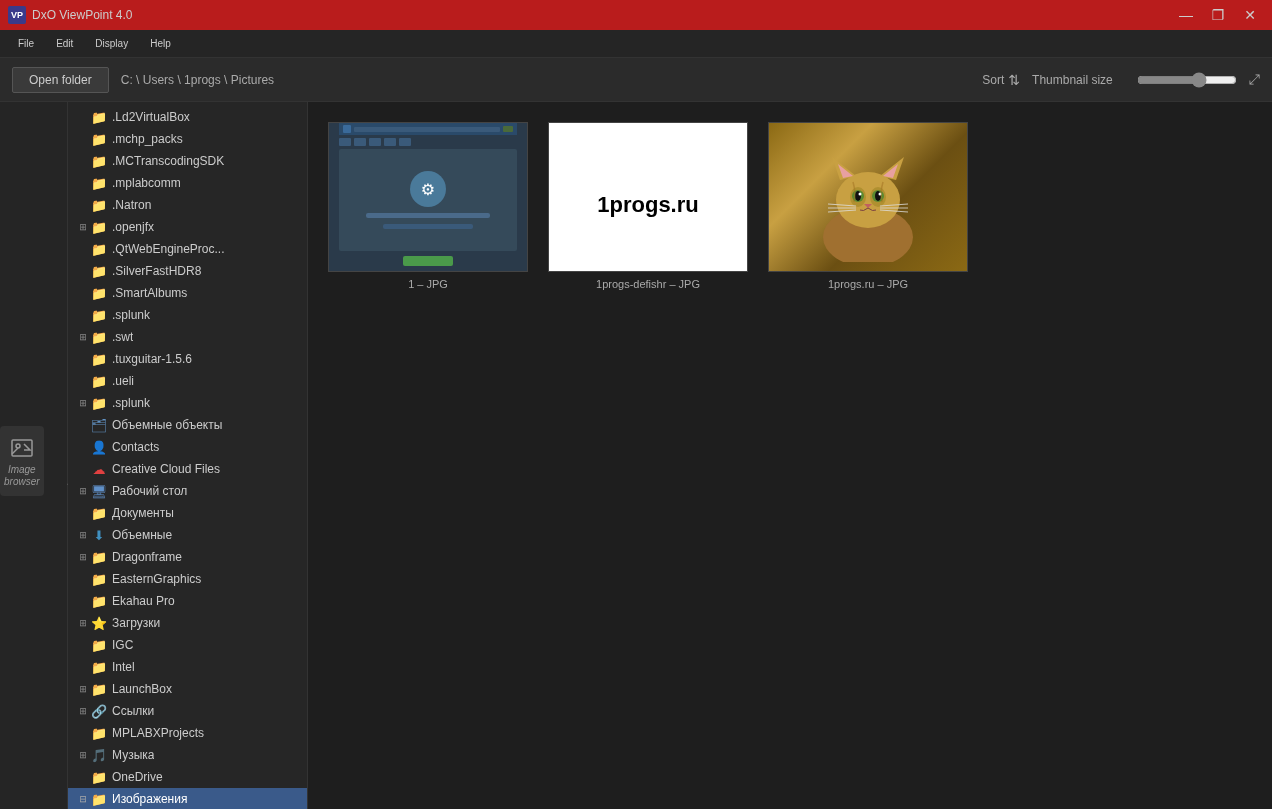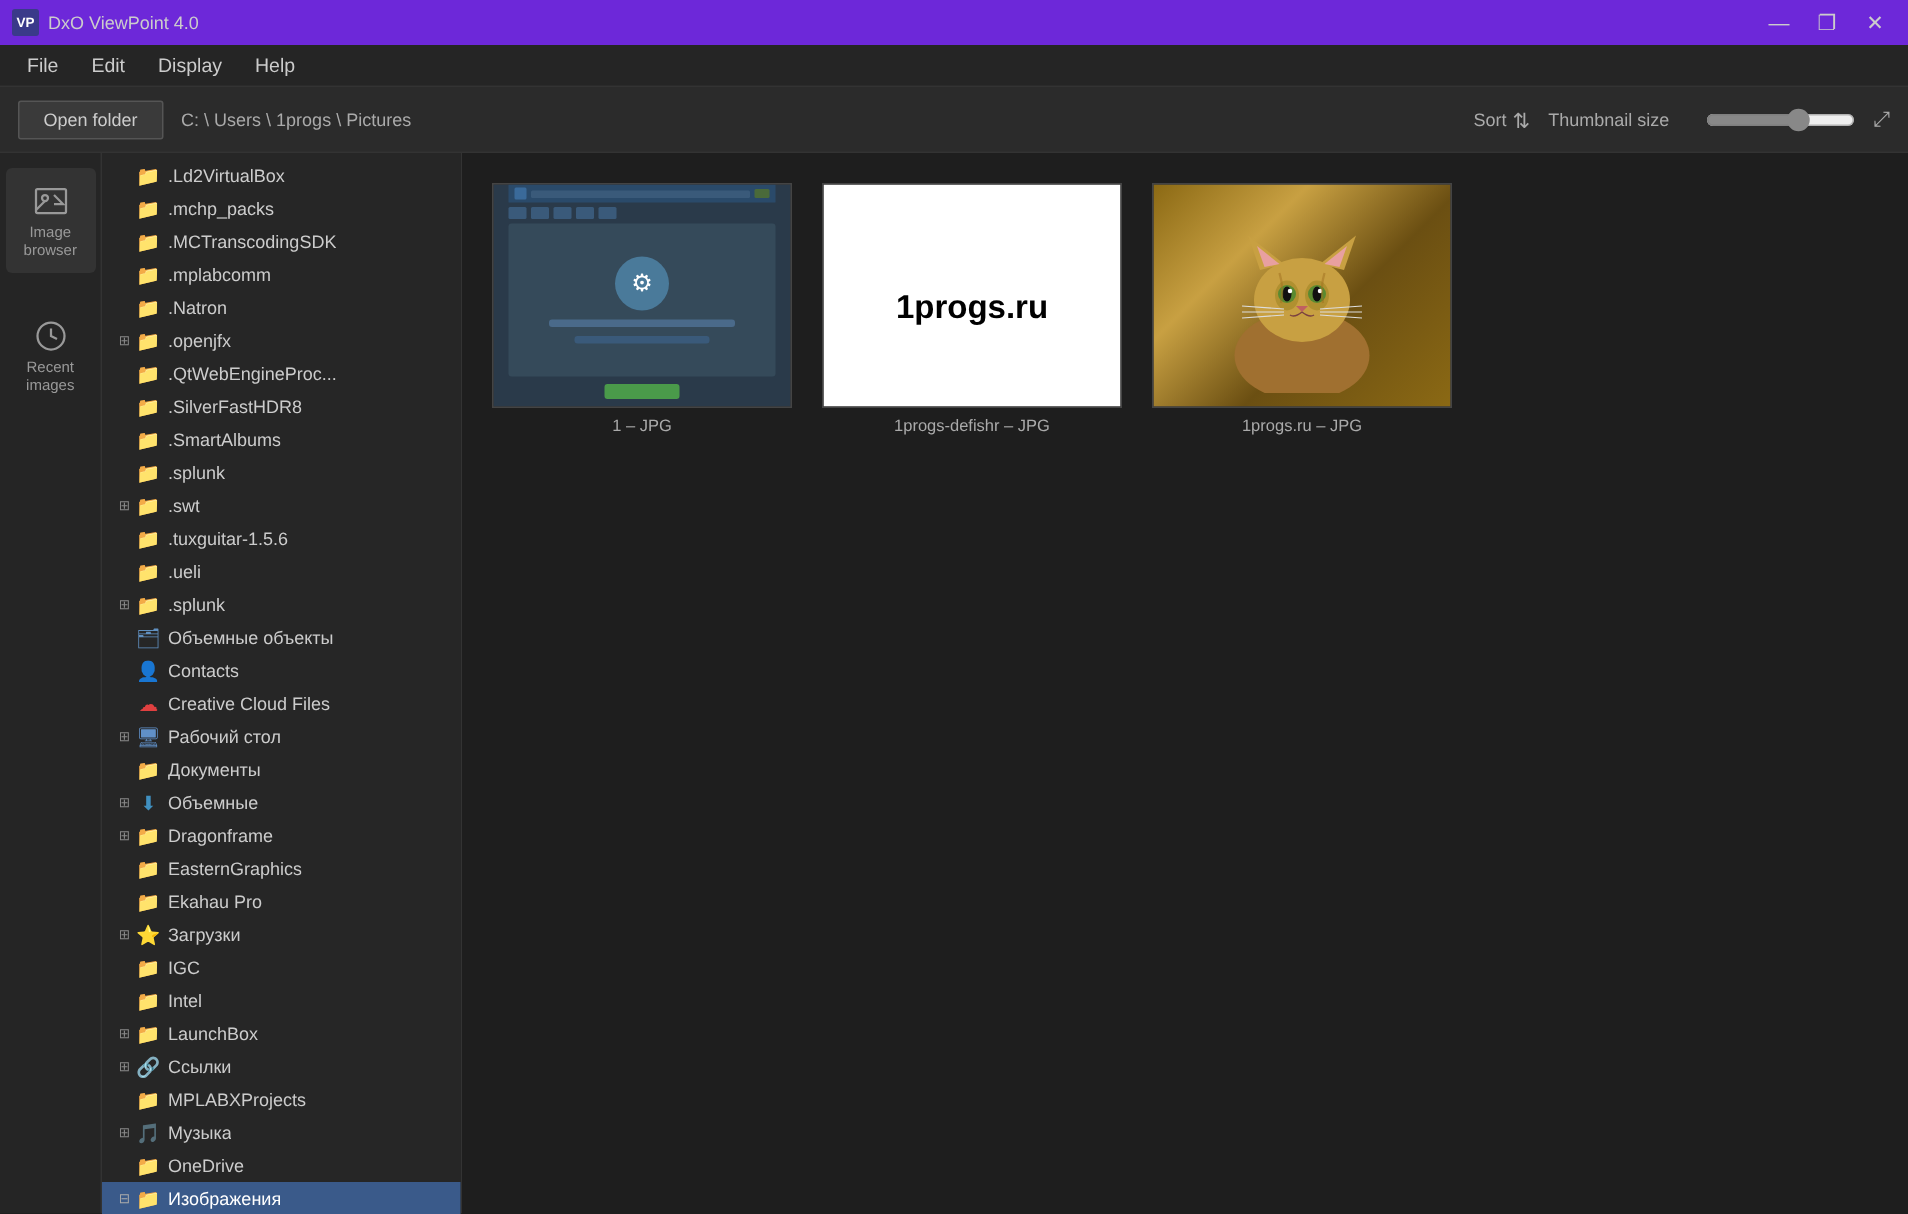--- a/index.html
+++ b/index.html
@@ -10,21 +10,21 @@
       font-family: 'Segoe UI', Tahoma, sans-serif;
       font-size: 13px;
       color: #ccc;
       overflow: hidden;
       user-select: none;
     }
 
     
     #titlebar {
       height: 30px;
-      background: #6d28d9;
+      background: #b91c1c;
       display: flex;
       align-items: center;
       padding: 0 8px;
       justify-content: space-between;
     }
     #titlebar-left {
       display: flex;
       align-items: center;
       gap: 6px;
     }
@@ -68,21 +68,21 @@
       display: flex;
       align-items: center;
       padding: 0 8px;
       gap: 2px;
       border-bottom: 1px solid #333;
     }
     .menu-item {
       padding: 4px 10px;
       cursor: pointer;
       color: #ccc;
-      font-size: 13px;
+      font-size: 10px;
     }
 
     
     #toolbar {
       height: 44px;
       background: #2b2b2b;
       display: flex;
       align-items: center;
       padding: 0 12px;
       gap: 12px;
@@ -135,25 +135,26 @@
     #main-content {
       display: flex;
       height: calc(809px - 30px - 28px - 44px);
     }
 
     
     #sidebar-icons {
       width: 68px;
       background: #252525;
       display: flex;
-      flex-direction: column;
+      flex-direction: row;
       align-items: center;
       padding-top: 10px;
       gap: 20px;
       border-right: 1px solid #333;
+      font-style: italic;
     }
     .sidebar-icon-item {
       display: flex;
       flex-direction: column;
       align-items: center;
       padding: 8px 4px;
       cursor: pointer;
       width: 60px;
       border-radius: 4px;
     }

